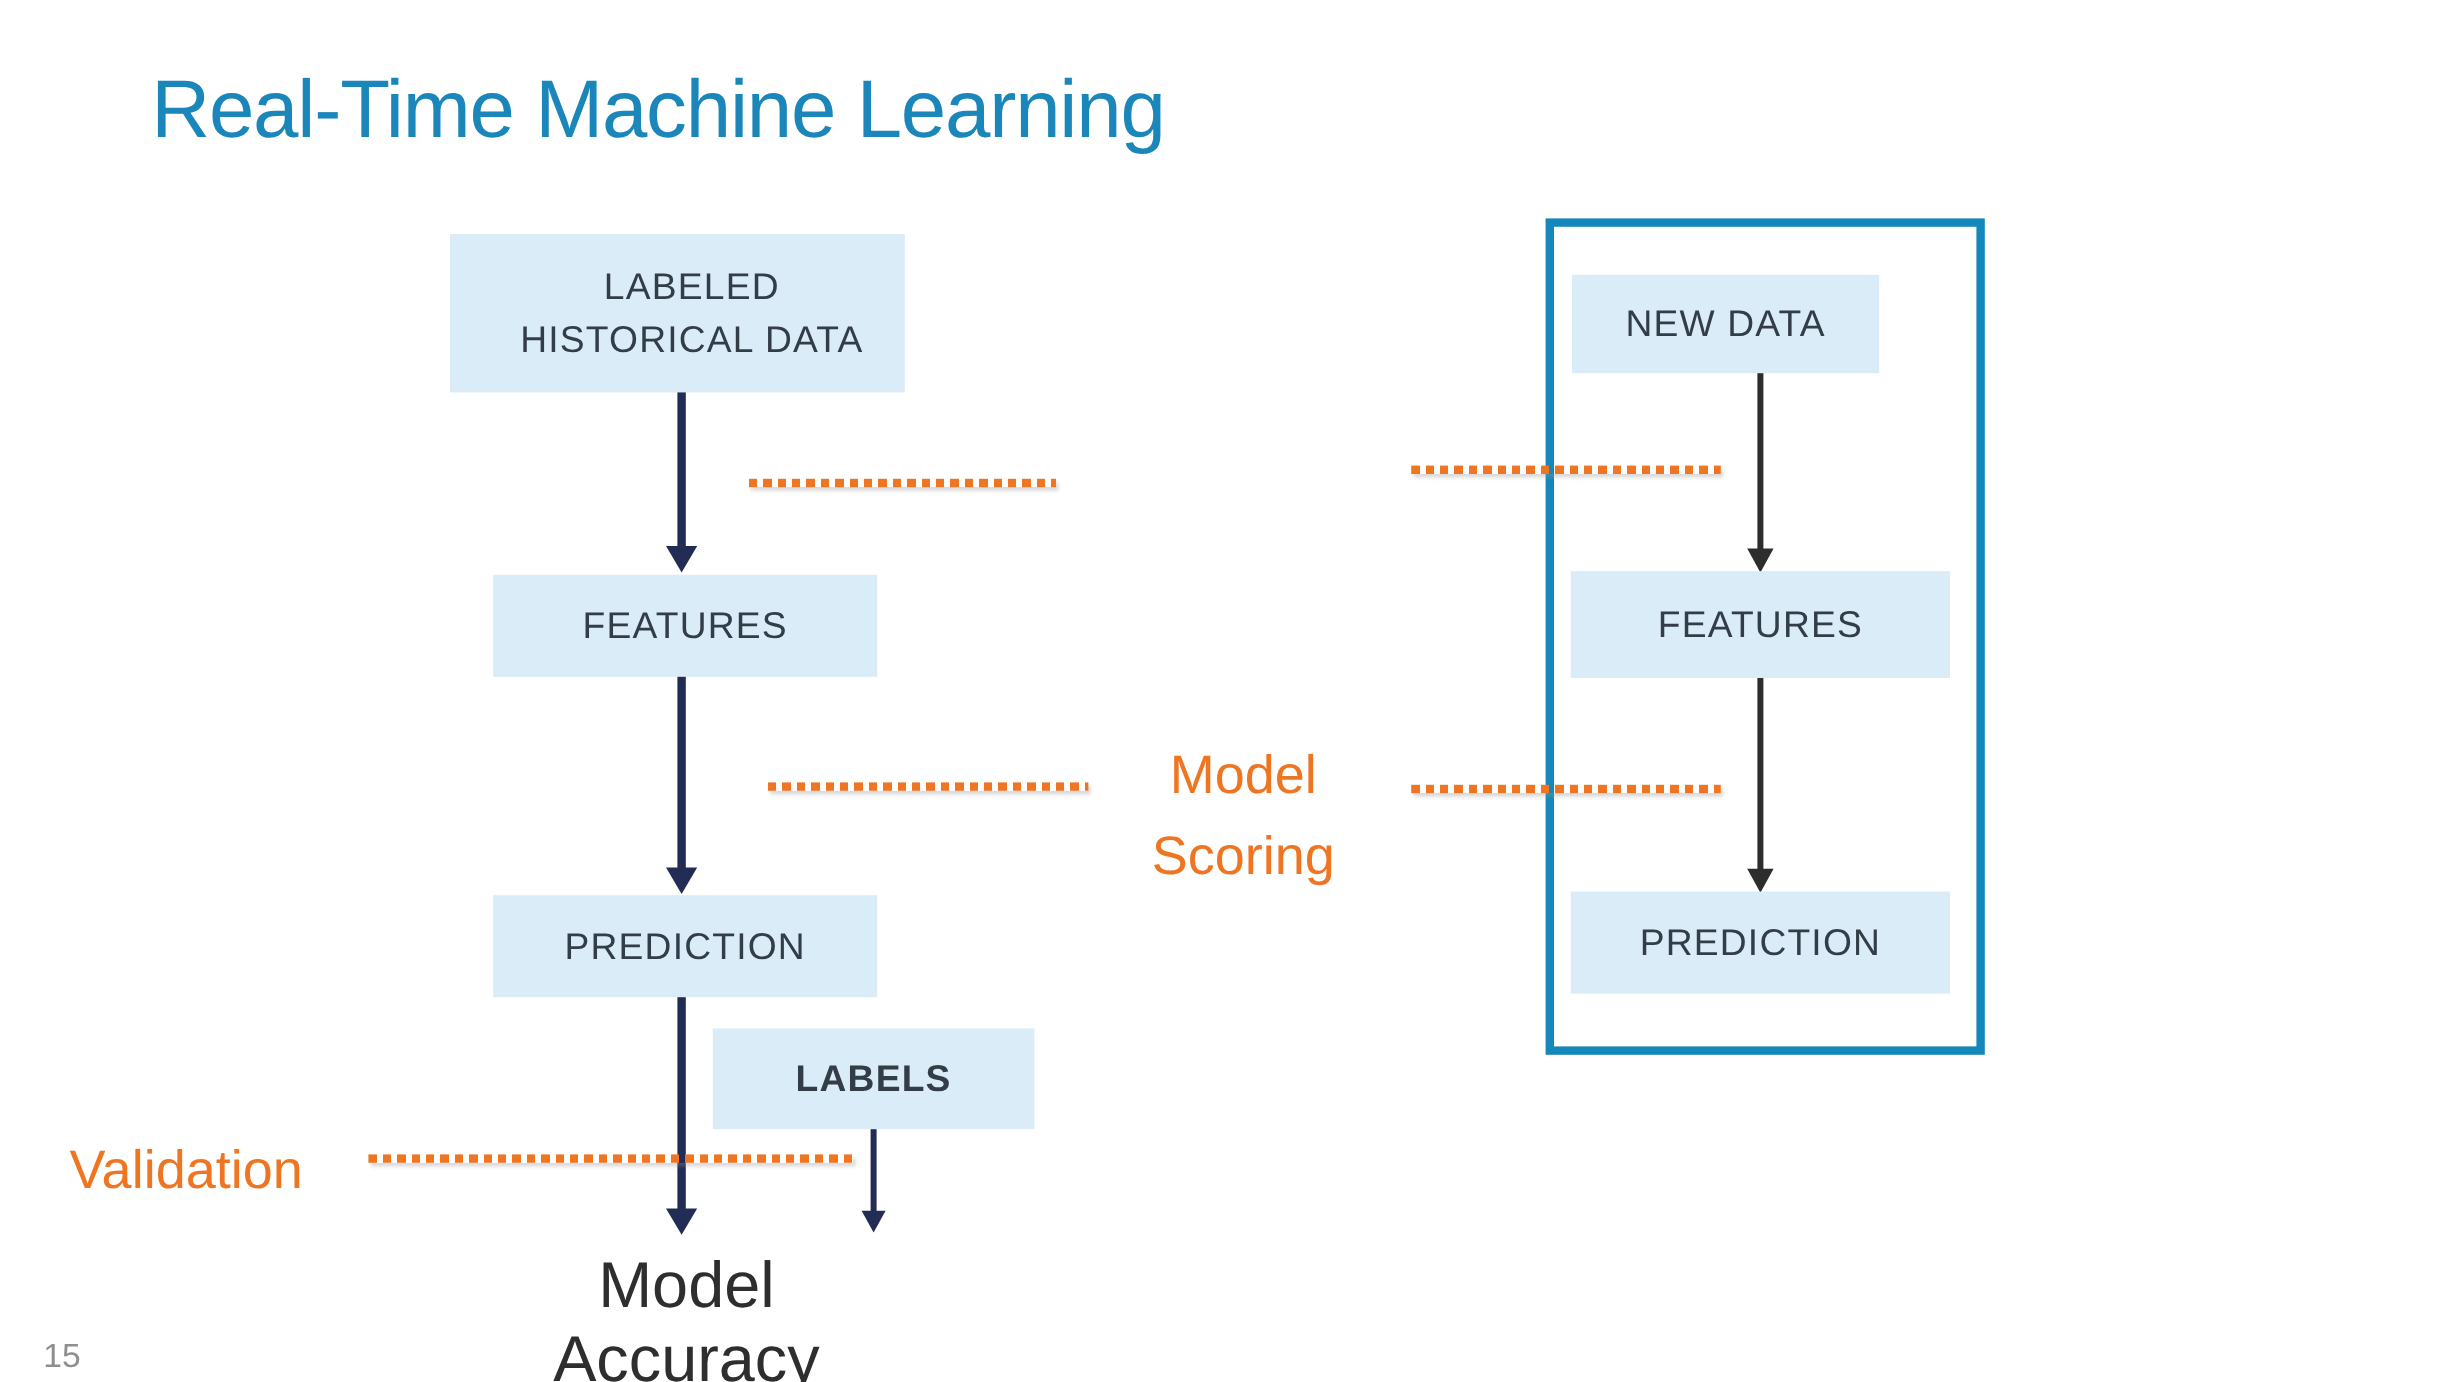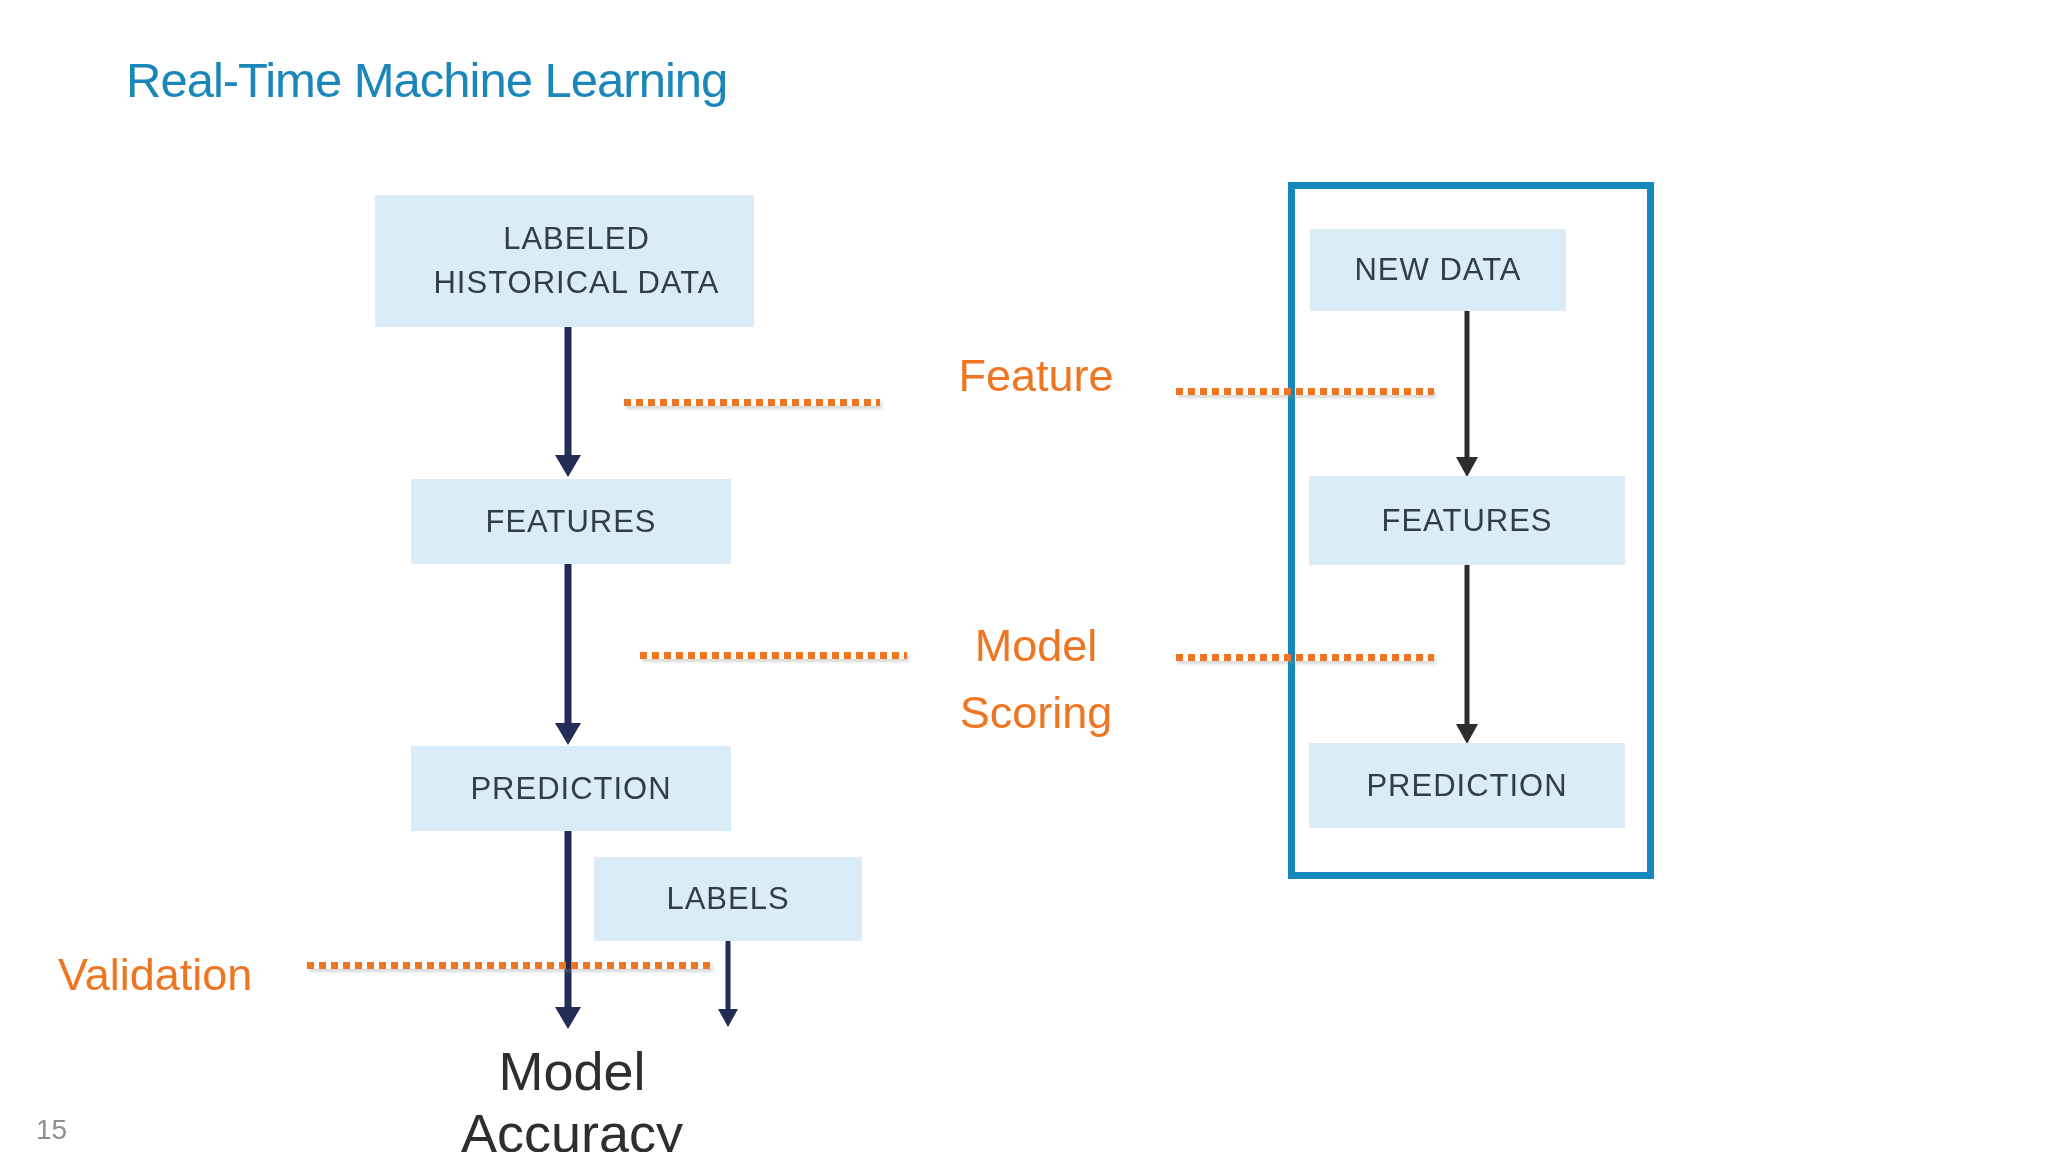--- a/index.html
+++ b/index.html
@@ -3,21 +3,21 @@
 <meta charset="utf-8">
 <style>
   html,body{margin:0;padding:0;}
   body{
     width:2048px;height:1152px;position:relative;overflow:hidden;
     background:var(--background,#fff);
     font-family:"Liberation Sans", sans-serif;
   }
   .title{
     position:absolute;left:126px;top:52px;
-    font-size:49px;font-weight:400;letter-spacing:-1px;
+    font-size:68px;font-weight:400;letter-spacing:-1px;
     color:var(--title-blue);
   }
   .node{
     position:absolute;box-sizing:border-box;
     background:var(--box-fill);color:var(--box-text);
     display:flex;flex-direction:column;align-items:center;justify-content:center;
     font-size:31px;letter-spacing:1px;text-align:center;line-height:44px;
   }
   .arrow{position:absolute;width:30px;}
   .arrow::before{
@@ -52,21 +52,21 @@
     font-size:54px;color:var(--accuracy-text);
   }
   .page-number{
     position:absolute;left:36px;top:1086px;
     font-size:28px;color:var(--page-gray);margin-top:28px;
   }
   
   #node-labeled{left:375px;top:195px;width:379px;height:132px;padding-left:24px;}
   #node-features-left{left:411px;top:479px;width:320px;height:85px;}
   #node-prediction-left{left:411px;top:746px;width:320px;height:85px;}
-  #node-labels{left:594px;top:857px;width:268px;height:84px;}
+  #node-labels{left:594px;top:857px;width:268px;height:84px;font-weight:bold;}
   #node-new-data{left:1310px;top:229px;width:256px;height:82px;}
   #node-features-right{left:1309px;top:476px;width:316px;height:89px;}
   #node-prediction-right{left:1309px;top:743px;width:316px;height:85px;}
   
   #arrow-labeled-to-features{left:553px;top:327px;height:150px;}
   #arrow-features-to-prediction{left:553px;top:564px;height:181px;}
   #arrow-prediction-to-accuracy{left:553px;top:831px;height:198px;}
   #arrow-labels-down{left:713px;top:941px;height:86px;}
   #arrow-newdata-to-features{left:1452px;top:311px;height:166px;}
   #arrow-features-to-prediction-right{left:1452px;top:565px;height:179px;}
@@ -108,21 +108,20 @@
 <div class="arrow black" id="arrow-features-to-prediction-right"></div>
 <div class="node" id="node-prediction-right">PREDICTION</div>
 
 <div class="dotted" id="dotted-feature-left"></div>
 <div class="dotted" id="dotted-feature-right"></div>
 <div class="dotted" id="dotted-scoring-left"></div>
 <div class="dotted" id="dotted-scoring-right"></div>
 <div class="dotted" id="dotted-validation"></div>
 
 <div class="annotation" id="annotation-feature-extraction">
-  <span class="ann-line">Feature</span>
 </div>
 <div class="annotation" id="annotation-model-scoring">
   <span class="ann-line">Model</span>
   <span class="ann-line">Scoring</span>
 </div>
 <div class="annotation" id="annotation-validation">Validation</div>
 
 <div class="page-number">15</div>
 
 </body></html>

